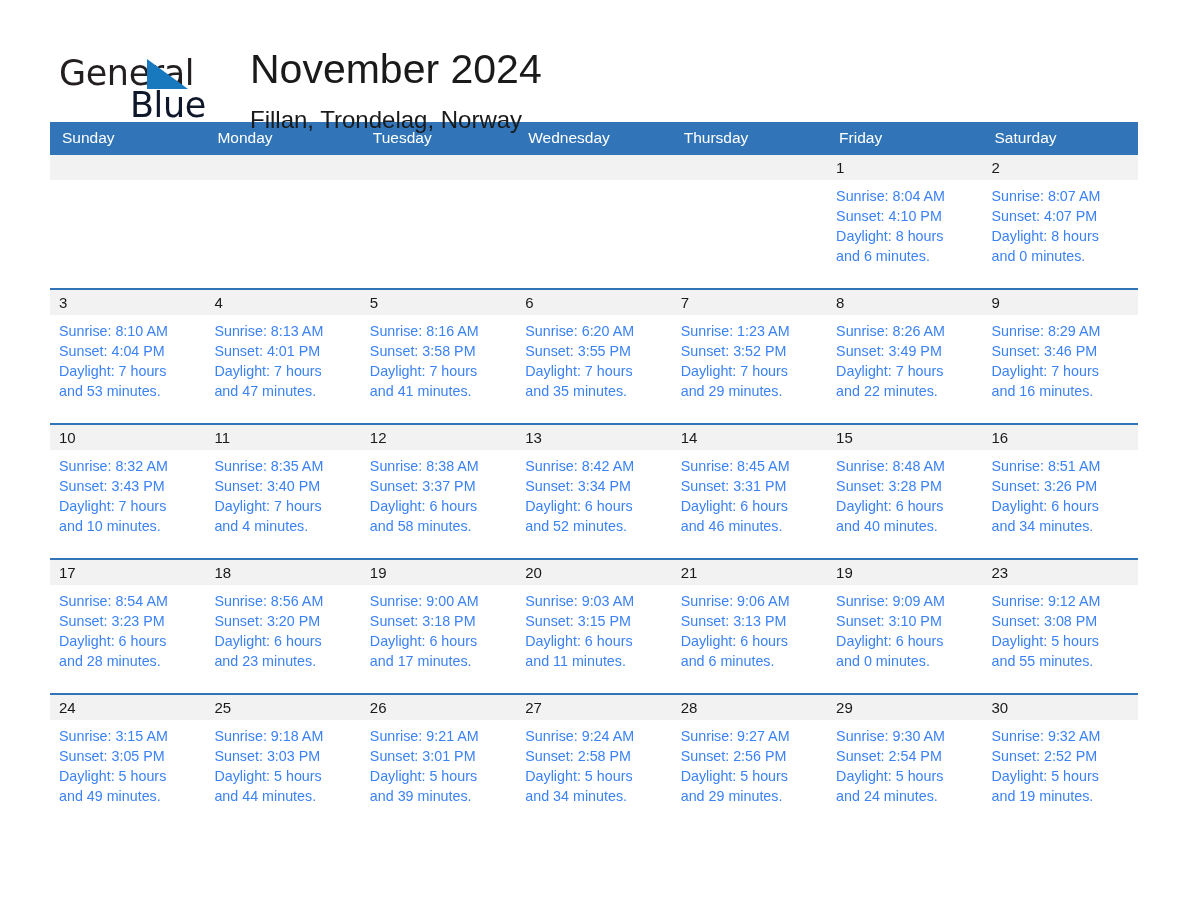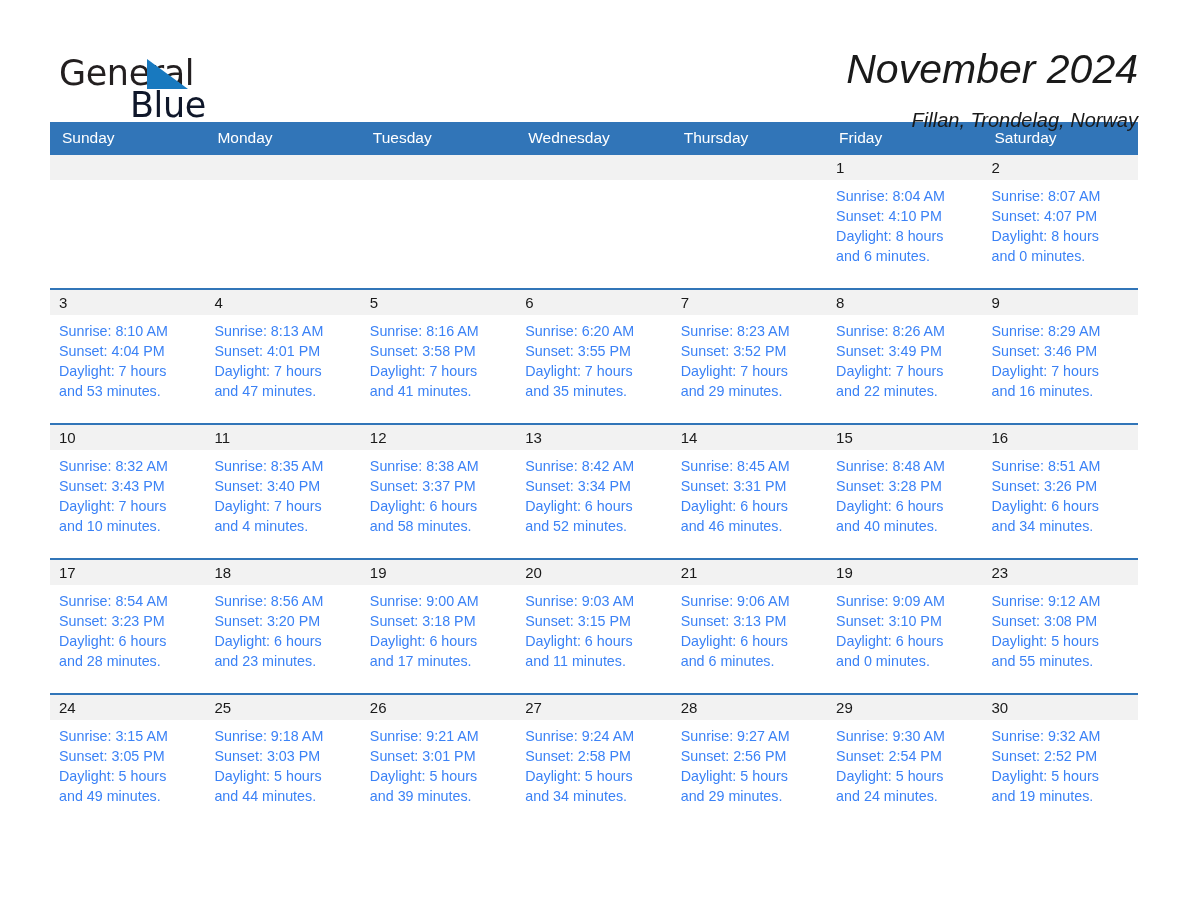--- a/index.html
+++ b/index.html
@@ -62,34 +62,32 @@
   }
   .brand-triangle {
     position: absolute;
     left: 97px;
     top: 13px;
     width: 41px;
     height: 30px;
   }
 
   .titles {
-    text-align: right;
     flex: 1 1 auto;
     padding-top: 0px;
-    font-style: italic;
   }
   .cal-title {
     font-size: 41px;
     line-height: 46px;
     color: #1a1a1a;
     font-weight: 400;
     white-space: nowrap;
   }
   .cal-subtitle {
-    font-size: 20px;
+    font-size: 24px;
     line-height: 30px;
     color: #1a1a1a;
     font-weight: 400;
     margin-top: 13px;
     white-space: nowrap;
   }
 
   
   .calendar {
     width: 1088px;
@@ -280,21 +278,21 @@
                 <div>Sunset: 3:55 PM</div>
                 <div>Daylight: 7 hours</div>
                 <div>and 35 minutes.</div>
               </div>
             </div>
           </td>
           <td>
             <div class="cell">
               <div class="daynum-strip">7</div>
               <div class="info">
-                <div>Sunrise: 8:23 AM</div>
+                <div>Sunrise: 1:23 AM</div>
                 <div>Sunset: 3:52 PM</div>
                 <div>Daylight: 7 hours</div>
                 <div>and 29 minutes.</div>
               </div>
             </div>
           </td>
           <td>
             <div class="cell">
               <div class="daynum-strip">8</div>
               <div class="info">

